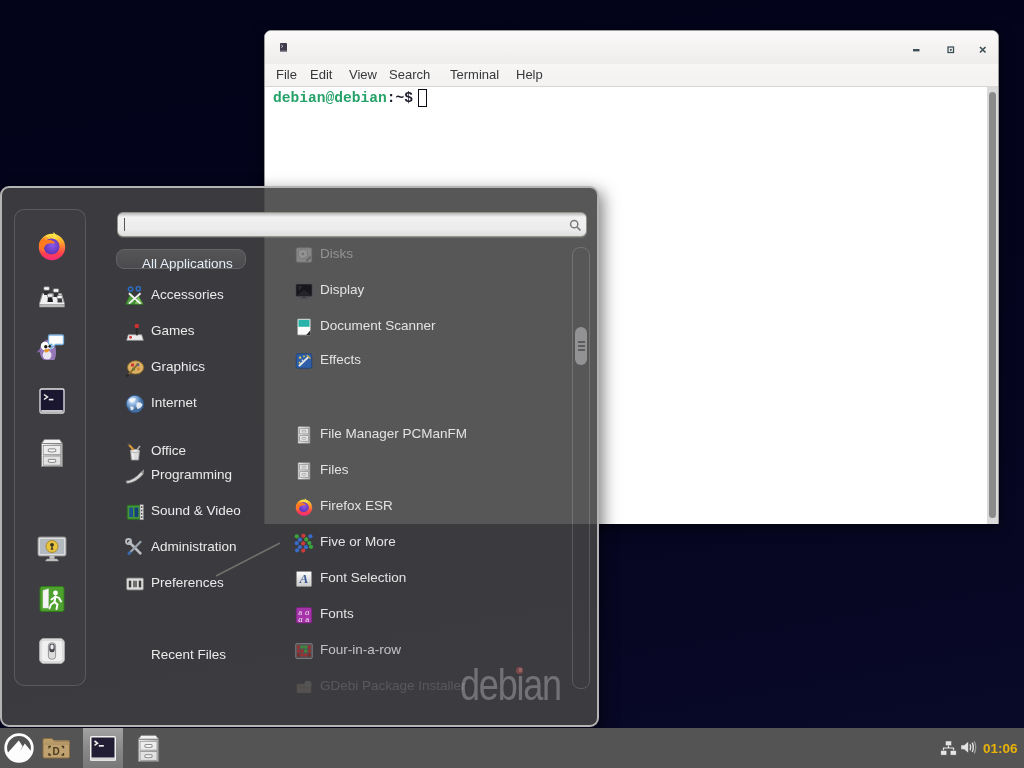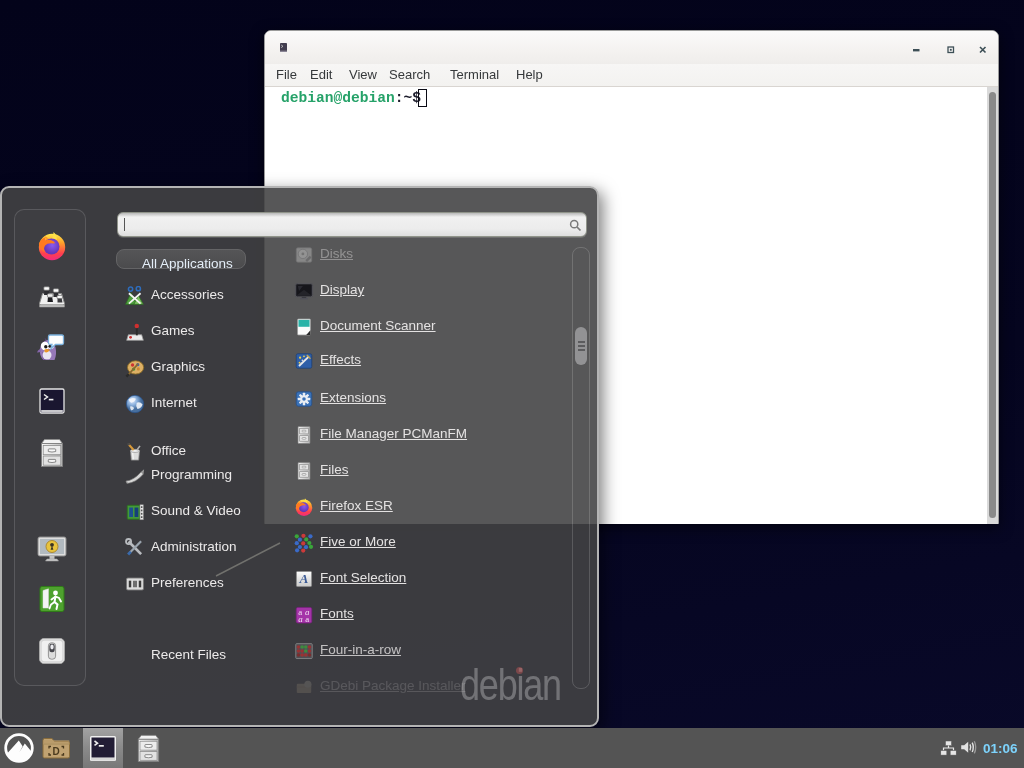--- a/index.html
+++ b/index.html
@@ -14,21 +14,21 @@
   #titlebar { left:0; top:0; width:733px; height:33px;
               background:linear-gradient(180deg,#fbfafa 0%,#f4f2f0 60%,#efedeb 100%);
               border-radius:6px 6px 0 0; }
   #title { width:100%; text-align:center; top:6px; font-size:16px; font-weight:bold; color:#3c484e; }
   #menubar { left:0; top:33px; width:733px; height:23px;
              background:linear-gradient(180deg,#f7f6f5 0%,#f3f2f0 100%);
              border-bottom:1px solid #d9d5d1; }
   #menubar .mi { position:absolute; top:3px; font-size:13px; color:#36393b; }
   #termbody { left:0; top:56px; width:722px; height:437px; background:#fff;
               font-family:"Liberation Mono", monospace; font-size:14.6px; }
-  #prompt { left:16px; top:3px; white-space:pre; font-weight:bold;text-align:right; }
+  #prompt { left:8px; top:3px; white-space:pre; font-weight:bold;text-align:right; }
   #prompt b { color:#26a269; }
   #prompt span { color:#1d1d2c; }
   #cursor { left:153px; top:2px; width:9px; height:18px; border:1px solid #0a0a14; }
   #tscroll { left:722px; top:56px; width:11px; height:437px; background:#dadada; }
   #tthumb { left:2px; top:5px; width:7px; height:426px; border-radius:4px; background:#8a8a8a; }
 
   #menu { position:absolute; left:0; top:186px; width:599px; height:541px;
           background:rgba(66,66,67,0.89);
           border:2px solid #b4b4b4;
           border-radius:9px;
@@ -43,37 +43,37 @@
   #scursor { left:6px; top:5px; width:1px; height:13px; background:#555; }
   #allapps { left:114px; top:61px; width:130px; height:20px; border-radius:8px;
              background:linear-gradient(180deg,#555557,#4b4b4d);
              border:1px solid #646466; color:#e4eef8; font-size:13.5px;
              line-height:28px; padding-left:25px; }
   .cat { position:absolute; left:121px; height:36px; width:170px; }
   .cat .ci { position:absolute; left:2px; top:8px; }
   .cat .ct { position:absolute; left:28px; top:9px; font-size:13.5px; color:#eceaea; white-space:nowrap; }
   .app { position:absolute; left:291px; height:36px; width:280px; }
   .app .ai { position:absolute; left:1px; top:8px; }
-  .app .at { position:absolute; left:27px; top:9px; font-size:13.5px; color:#e4e2e2; white-space:nowrap;text-decoration:underline; }
+  .app .at { position:absolute; left:27px; top:9px; font-size:13.5px; color:#e4e2e2; white-space:nowrap; }
   #mscrolltrack { left:570px; top:59px; width:18px; height:442px;
                   border:1px solid rgba(255,255,255,0.16); border-radius:8px; }
   #mscrollthumb { left:573px; top:139px; width:12px; height:38px; border-radius:6px;
                   background:#929294; }
   #mscrollthumb:before { content:""; position:absolute; left:2.5px; top:14px; width:7px; height:2px;
                   background:#5c5c5e; box-shadow:0 4px 0 #5c5c5e, 0 8px 0 #5c5c5e; }
   #watermark { left:458px; top:471px; font-size:45px; color:rgba(228,228,228,0.33);
                letter-spacing:-1.5px; transform:scaleX(0.80); transform-origin:left top;
                filter:blur(0.5px); }
   #wdot { left:514px; top:479px; width:7px; height:7px; border-radius:50%;
           background:rgba(195,85,85,0.48); }
 
   #taskbar { position:absolute; left:0; top:728px; width:1024px; height:40px; background:#545454; }
   #tbactive { left:83px; top:0px; width:40px; height:40px;
               background:linear-gradient(180deg,#a2a2a2 0,#8a8a8a 50%,#787878 100%); }
-  #clock { left:983px; top:13px; font-size:13.5px; font-weight:bold; color:#7dd3fc; }
+  #clock { left:983px; top:13px; font-size:13.5px; font-weight:bold; color:#eab308; }
 </style>
 </head>
 <body>
 
 <div class="abs" id="term">
   <div class="abs" id="titlebar">
     <svg class="abs" style="left:14px;top:11px;" width="12" height="12" viewBox="0 0 12 12">
         <rect x="1" y="1" width="7" height="9" rx="0.8" fill="#423d4e"></rect>
         <path d="M2.2 3 l1.8 1.3 -1.8 1.3" stroke="#cfcfcf" stroke-width="0.8" fill="none"></path>
         <rect x="1" y="8.6" width="7" height="1.4" fill="#8a8595"></rect>
@@ -248,36 +248,20 @@
       <svg class="ai" width="20" height="20" viewBox="0 0 18 18">
         <rect x="2" y="2.5" width="14" height="13" rx="1.5" fill="#2f5fa8" stroke="#1e4076" stroke-width="0.7"></rect>
 <circle cx="5.5" cy="6" r="1" fill="#f2d24a"></circle>
         <circle cx="9" cy="4.8" r="0.8" fill="#f2d24a"></circle>
 <circle cx="5" cy="10.5" r="0.8" fill="#f2d24a"></circle>
         <circle cx="7.5" cy="8.4" r="0.7" fill="#e8e8e8"></circle>
 <path d="M4.5 13.5 L13.5 4.8" stroke="#e9e9e9" stroke-width="1.7"></path>
 <path d="M11.5 3.5 L14.8 7" stroke="#caa84a" stroke-width="1.2"></path>
       </svg>
       <span class="at">Effects</span>
-    </div>
-<div class="app" style="top:193px">
-      <svg class="ai" width="20" height="20" viewBox="0 0 18 18">
-        <rect x="2" y="2.5" width="14" height="13" rx="2" fill="#3a72b8" stroke="#27508a" stroke-width="0.8"></rect>
-        <rect x="7.9" y="3.4" width="2.2" height="3.2" rx="0.5" fill="#e9eef4" transform="rotate(0 9 9)"></rect>
-        <rect x="7.9" y="3.4" width="2.2" height="3.2" rx="0.5" fill="#e9eef4" transform="rotate(45 9 9)"></rect>
-        <rect x="7.9" y="3.4" width="2.2" height="3.2" rx="0.5" fill="#e9eef4" transform="rotate(90 9 9)"></rect>
-        <rect x="7.9" y="3.4" width="2.2" height="3.2" rx="0.5" fill="#e9eef4" transform="rotate(135 9 9)"></rect>
-        <rect x="7.9" y="3.4" width="2.2" height="3.2" rx="0.5" fill="#e9eef4" transform="rotate(180 9 9)"></rect>
-        <rect x="7.9" y="3.4" width="2.2" height="3.2" rx="0.5" fill="#e9eef4" transform="rotate(225 9 9)"></rect>
-        <rect x="7.9" y="3.4" width="2.2" height="3.2" rx="0.5" fill="#e9eef4" transform="rotate(270 9 9)"></rect>
-        <rect x="7.9" y="3.4" width="2.2" height="3.2" rx="0.5" fill="#e9eef4" transform="rotate(315 9 9)"></rect>
-        <circle cx="9" cy="9" r="3.4" fill="#e9eef4"></circle>
-        <circle cx="9" cy="9" r="1.6" fill="#3a72b8"></circle>
-      </svg>
-      <span class="at">Extensions</span>
     </div>
 <div class="app" style="top:229px">
       <svg class="ai" width="20" height="20" viewBox="0 0 18 18">
         <defs>
           <linearGradient id="cab" x1="0" y1="0" x2="1" y2="0">
             <stop offset="0" stop-color="#f2f2f2"></stop>
             <stop offset="0.5" stop-color="#d2d2d2"></stop>
             <stop offset="1" stop-color="#b8b8b8"></stop>
           </linearGradient>
         </defs>

